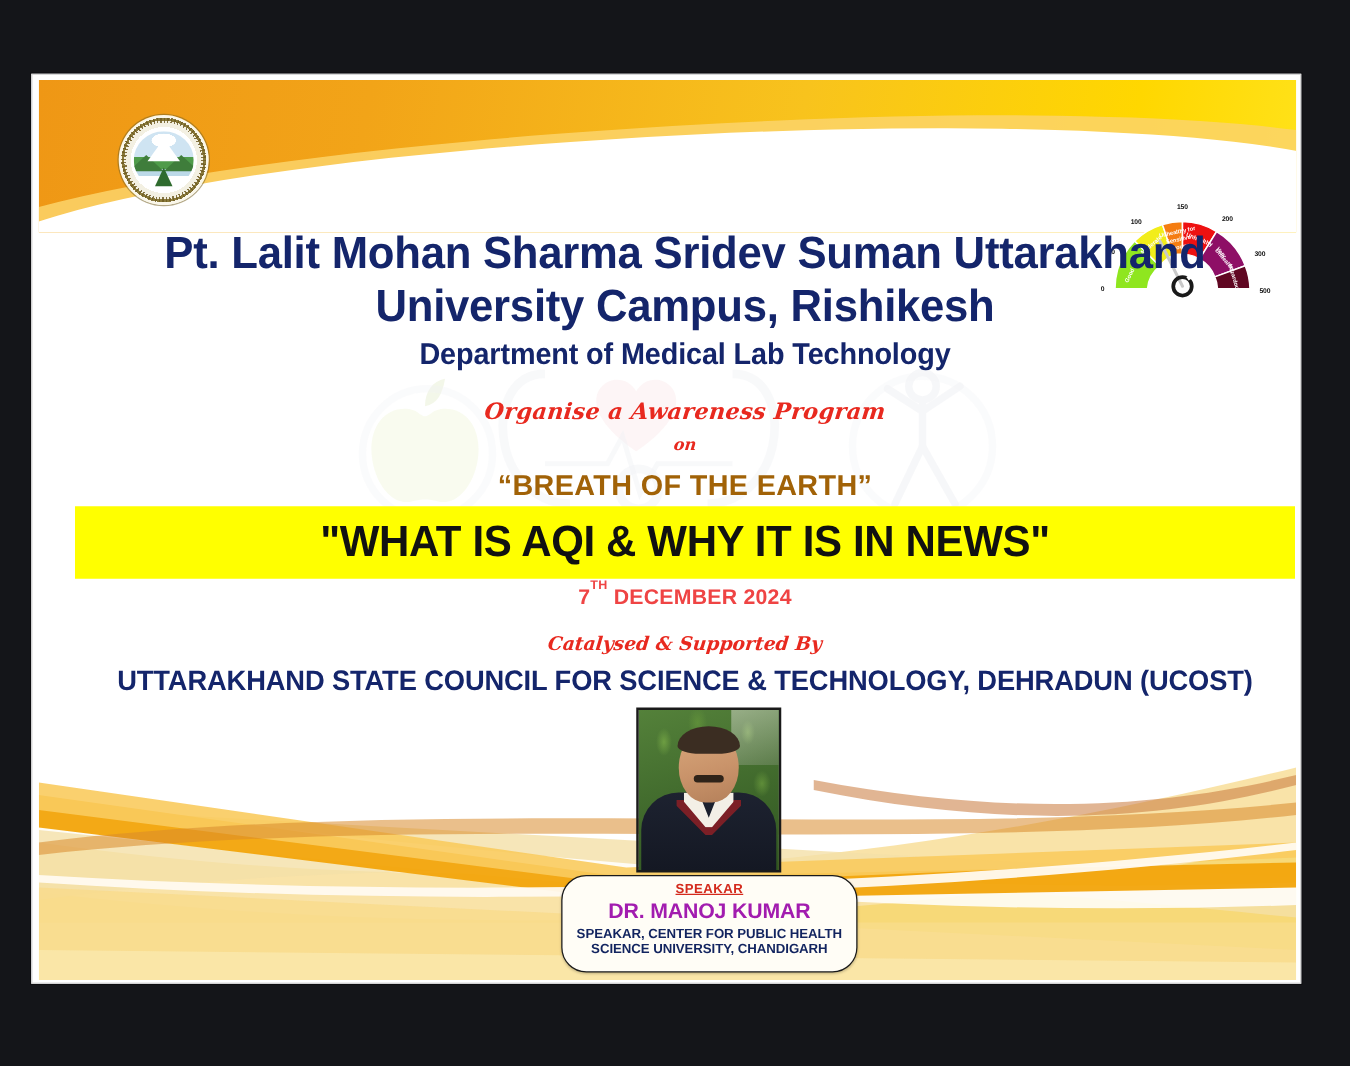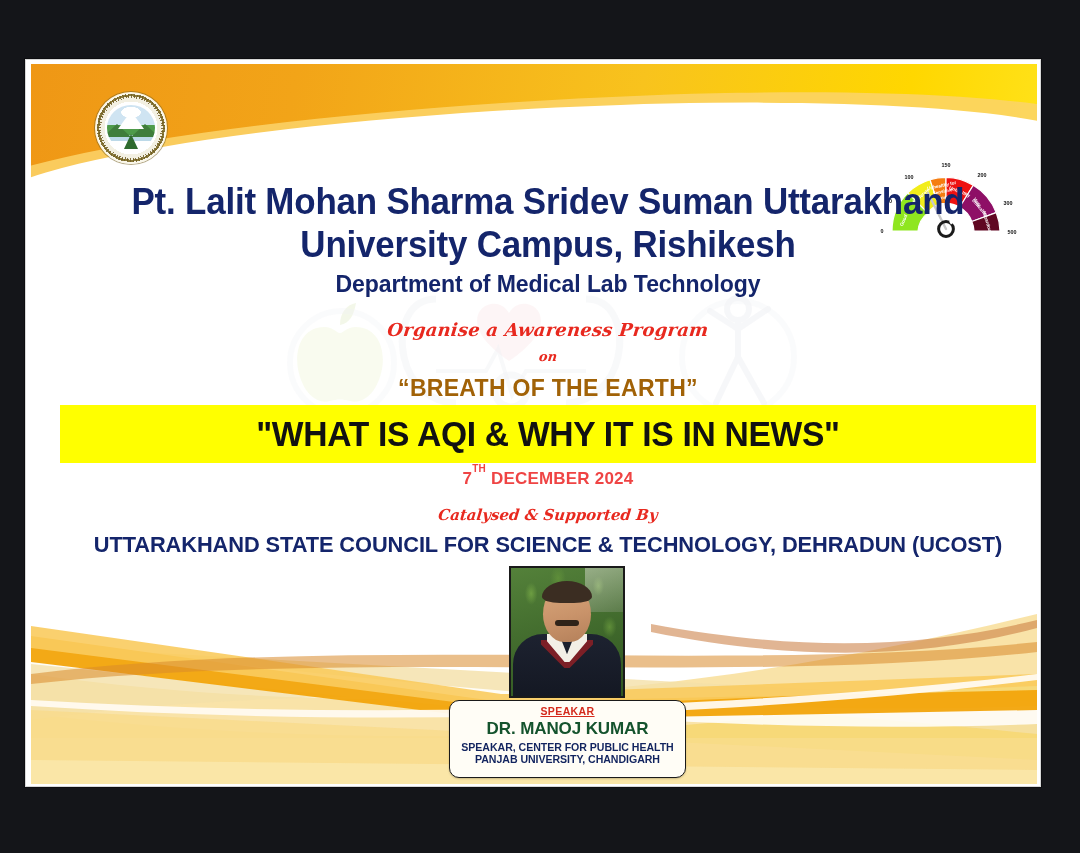--- a/index.html
+++ b/index.html
@@ -229,31 +229,31 @@
     position: absolute; left: 50%; bottom: 28px; transform: translateX(-50%);
     width: 52px; height: 28px;
     background: #7c1f26;
     clip-path: polygon(0 0, 12% 0, 50% 76%, 88% 0, 100% 0, 100% 16%, 55% 100%, 45% 100%, 0 16%);
   }
 
   .speaker-card {
     position: absolute; left: 404px; top: 636px; width: 237px; height: 78px;
     background: #fffdf6;
     border: 1.6px solid #1a1a1a;
-    border-radius: 10px;
+    border-radius: 20px;
     text-align: center;
     padding-top: 4px;
     box-shadow: 0 1px 2px rgba(0,0,0,.2);
   }
   .sp-role {
     color: #d42a1c; font-weight: bold; font-size: 10.5px;
     text-decoration: underline; letter-spacing: .4px;
   }
   .sp-name {
-    color: #14532d; font-weight: bold; font-size: 17px;
+    color: #a21caf; font-weight: bold; font-size: 17px;
     margin-top: 2px; letter-spacing: -.1px;
   }
   .sp-aff1, .sp-aff2 {
     color: #12245f; font-weight: bold; font-size: 10.6px; letter-spacing: -.05px;
   }
   .sp-aff1 { margin-top: 2px; }
 </style>
 </head>
 <body>
 
@@ -391,19 +391,19 @@
           <div class="sp-collar"></div>
           <div class="sp-head"></div>
           <div class="sp-hair"></div>
           <div class="sp-stache"></div>
         </div>
 
         <div class="speaker-card">
           <div class="sp-role">SPEAKAR</div>
           <div class="sp-name">DR. MANOJ KUMAR</div>
           <div class="sp-aff1">SPEAKAR, CENTER FOR PUBLIC HEALTH</div>
-          <div class="sp-aff2">PANJAB UNIVERSITY, CHANDIGARH</div>
+          <div class="sp-aff2">SCIENCE UNIVERSITY, CHANDIGARH</div>
         </div>
 
       </div>
     </div>
   </div>
 </div>
 
 </body></html>

